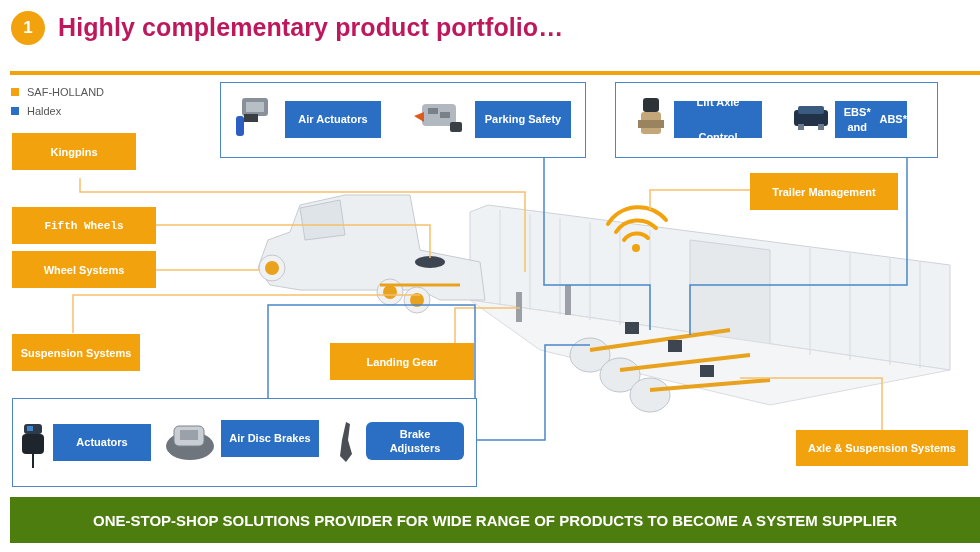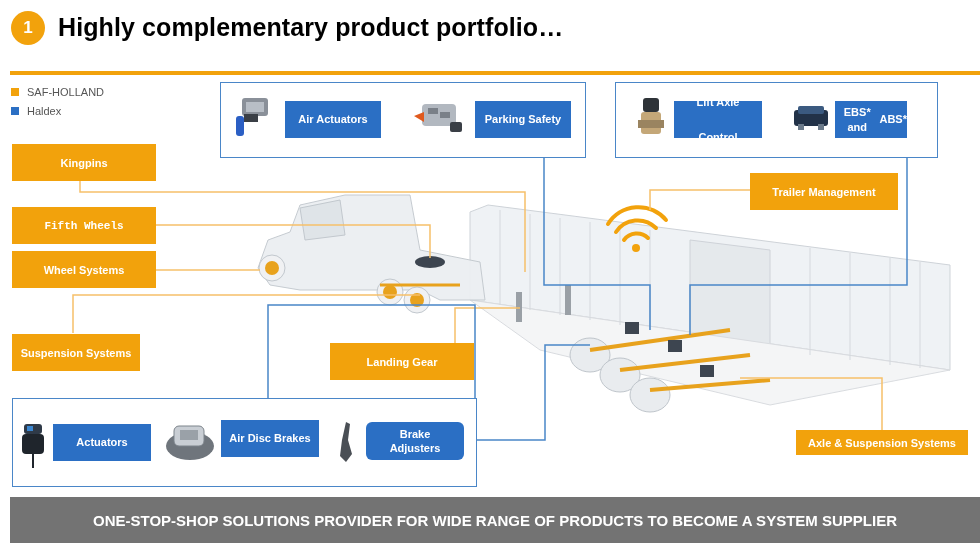--- a/index.html
+++ b/index.html
@@ -2,31 +2,31 @@
 <html><head>
 <meta charset="utf-8">
 <style>
   * { box-sizing: border-box; margin: 0; padding: 0; }
   body { width: 980px; height: 552px; background: #ffffff; position: relative; overflow: hidden;
          font-family: "Liberation Sans", "DejaVu Sans", sans-serif; }
   .abs { position: absolute; }
   .num-badge { left: 11px; top: 11px; width: 34px; height: 34px; border-radius: 50%;
                background: #f2a20c; color: #fff; font-weight: bold; font-size: 17px;
                display: flex; align-items: center; justify-content: center; }
-  .title { left: 58px; top: 13px; font-size: 25px; font-weight: bold; color: #000000; letter-spacing: 0.1px; }
+  .title { left: 58px; top: 13px; font-size: 25px; font-weight: bold; color: #be185d; letter-spacing: 0.1px; }
   .rule { left: 10px; top: 71px; width: 970px; height: 4px; background: #f2a20c; }
   .legend { left: 11px; top: 82px; font-size: 11px; color: #555; }
   .legend-item { display: flex; align-items: center; gap: 8px; height: 19px; }
   .sw { width: 8px; height: 8px; display: inline-block; }
   .obox { background: #f2a20c; color: #fff; font-weight: bold; font-size: 11px;
           display: flex; align-items: center; justify-content: center; text-align: center; }
   .bbox { background: #2b6fc4; color: #fff; font-weight: bold; font-size: 11px;
           display: flex; align-items: center; justify-content: center; text-align: center; line-height: 1.3; }
   .group { border: 1.5px solid #4a86c8; background: transparent; }
-  .footer { left: 10px; top: 497px; width: 970px; height: 46px; background: #737373; color: #fff;
+  .footer { left: 10px; top: 497px; width: 970px; height: 46px; background: #4d7c0f; color: #fff;
             font-weight: bold; font-size: 15px; display: flex; align-items: center; justify-content: center; }
   svg.lines { position: absolute; left: 0; top: 0; }
 </style>
 </head>
 <body>
 
 <div class="abs num-badge">1</div>
 <div class="abs title">Highly complementary product portfolio…</div>
 <div class="abs rule"></div>
 
@@ -107,27 +107,27 @@
   </g>
 
   <g stroke="#4a86c8" stroke-width="1.5" fill="none">
     <polyline points="544,158 544,285 650,285 650,330"></polyline>
     <polyline points="907,158 907,285 690,285 690,335"></polyline>
     <polyline points="268,398 268,305 475,305 475,398"></polyline>
     <polyline points="477,440 545,440 545,345 590,345"></polyline>
   </g>
 </svg>
 
-<div class="abs obox" style="left:12px;top:144px;width:144px;height:37px;">Kingpins</div>
+<div class="abs obox" style="left:12px;top:133px;width:124px;height:37px;">Kingpins</div>
 <div class="abs obox" style="left:12px;top:207px;width:144px;height:37px;font-family:Liberation Mono, monospace;">Fifth Wheels</div>
 <div class="abs obox" style="left:12px;top:251px;width:144px;height:37px;">Wheel Systems</div>
 <div class="abs obox" style="left:12px;top:334px;width:128px;height:37px;">Suspension Systems</div>
 <div class="abs obox" style="left:330px;top:343px;width:144px;height:37px;">Landing Gear</div>
 <div class="abs obox" style="left:750px;top:173px;width:148px;height:37px;">Trailer Management</div>
-<div class="abs obox" style="left:796px;top:430px;width:172px;height:25px;">Axle &amp; Suspension Systems</div>
+<div class="abs obox" style="left:796px;top:430px;width:172px;height:36px;">Axle &amp; Suspension Systems</div>
 
 <div class="abs group" style="left:220px;top:82px;width:366px;height:76px;"></div>
 <svg class="abs" style="left:232px;top:96px;" width="42" height="44">
   <rect x="10" y="2" width="26" height="18" rx="3" fill="#8a9099"></rect>
   <rect x="14" y="6" width="18" height="10" fill="#b8bec6"></rect>
   <rect x="4" y="20" width="8" height="20" rx="3" fill="#2b5fc4"></rect>
   <rect x="12" y="18" width="14" height="8" fill="#3a3f46"></rect>
 </svg>
 <div class="abs bbox" style="left:285px;top:101px;width:96px;height:37px;">Air Actuators</div>
 <svg class="abs" style="left:410px;top:98px;" width="56" height="40">

